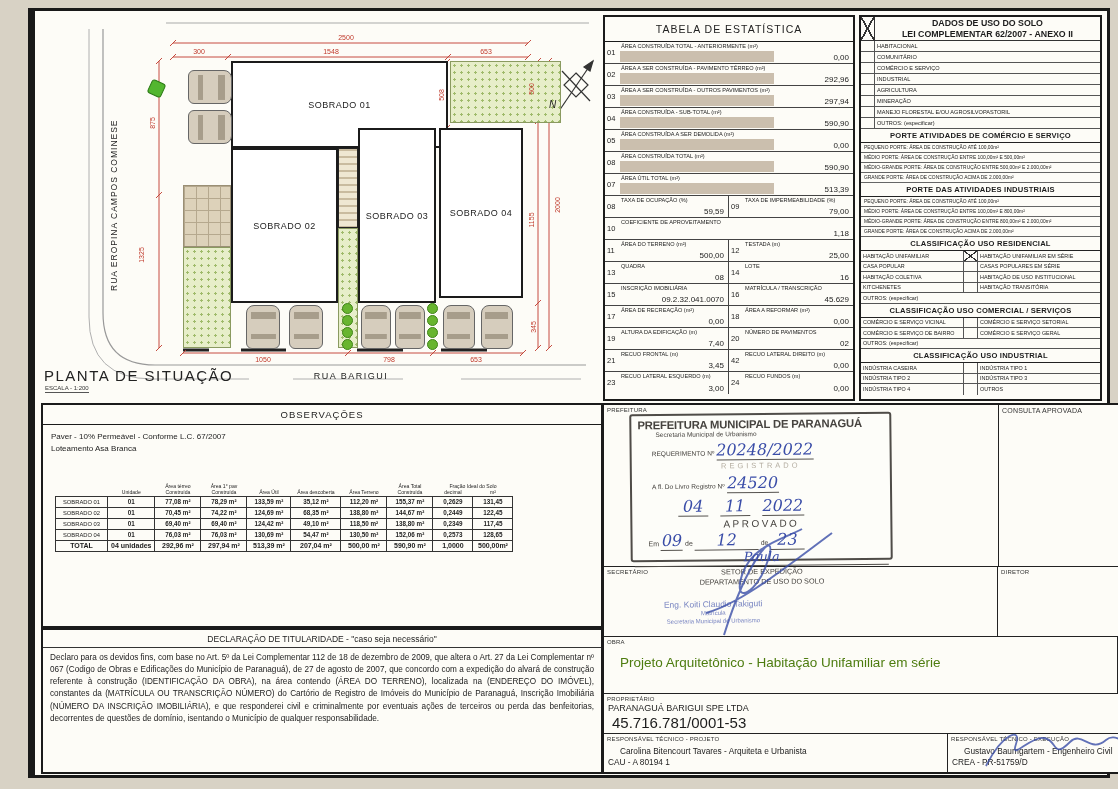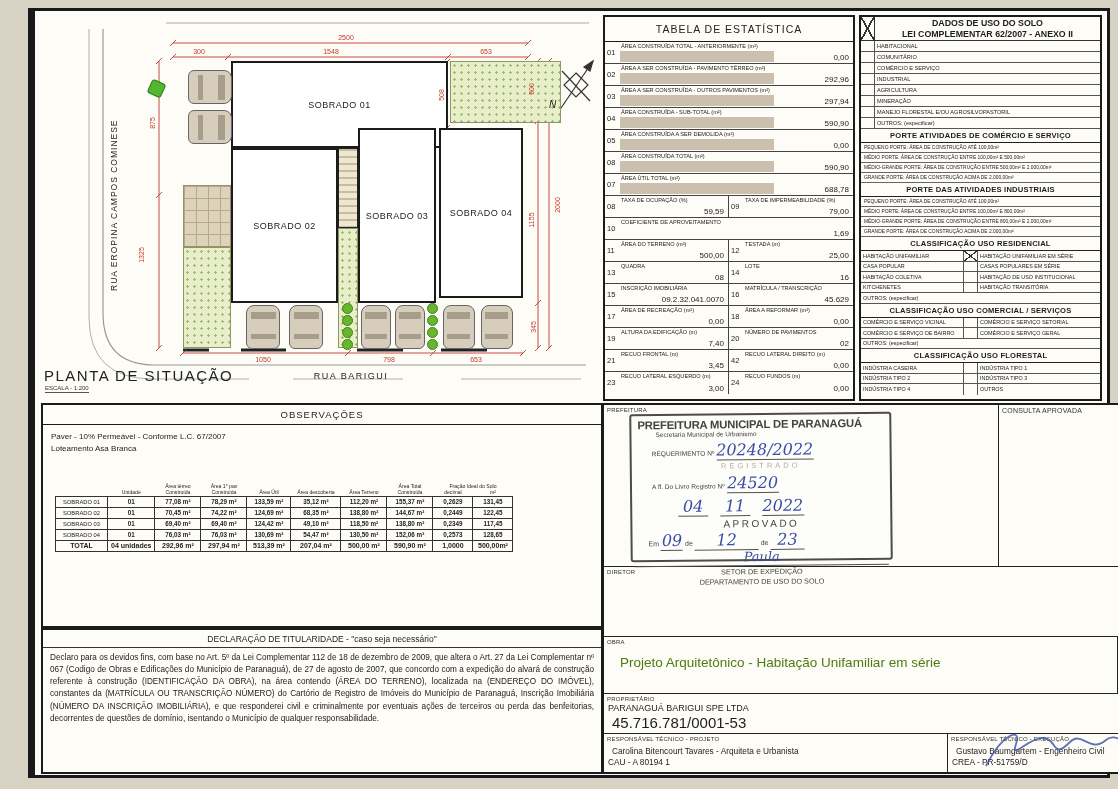--- a/index.html
+++ b/index.html
@@ -104,21 +104,21 @@
   .obra-val{font-size:13.5px;padding:10px 0 0 16px;color:#4d7c0f}
   .prancha{width:76px}
   .prancha-val{font-size:13px;text-align:left;padding-top:10px}
   .prop-row{height:40px;border-bottom:1.5px solid #222}
   .prop-name{font-size:9px;padding:1px 0 0 4px}
   .prop-doc{font-size:15px;padding:1px 0 0 8px}
   .resp-row{flex:1;display:flex}
   .resp-cell{position:relative}
   .resp-cell.p1{flex:1;border-right:1.5px solid #222}
   .resp-cell.p2{width:246px}
-  .resp-name{font-size:8.3px;padding:4px 0 0 8px}
+  .resp-name{font-size:8.3px;padding:4px 0 0 16px}
   .resp-reg{font-size:8.3px;padding:1px 0 0 4px}
 </style>
 </head>
 <body>
 
 <div class="sheet">
 
   <div id="plan">
     <svg width="562" height="386" viewBox="0 0 562 386">
 
@@ -253,39 +253,39 @@
     <div class="st-row">
         <span class="st-n">08</span>
         <div class="st-shade"></div>
         <span class="st-label">ÁREA CONSTRUÍDA TOTAL (m²)</span>
         <span class="st-val">590,90</span>
       </div>
     <div class="st-row">
         <span class="st-n">07</span>
         <div class="st-shade"></div>
         <span class="st-label">ÁREA ÚTIL TOTAL (m²)</span>
-        <span class="st-val">688,78</span>
+        <span class="st-val">513,39</span>
       </div>
 
     <div class="st-half">
       <div class="st-cell">
           <span class="st-n">08</span>
           <span class="st-label">TAXA DE OCUPAÇÃO (%)</span>
           <span class="st-val">59,59</span>
         </div>
       <div class="st-cell">
           <span class="st-n">09</span>
           <span class="st-label">TAXA DE IMPERMEABILIDADE (%)</span>
           <span class="st-val">79,00</span>
         </div>
     </div>
     <div class="st-row">
         <span class="st-n">10</span>
         <span class="st-label">COEFICIENTE DE APROVEITAMENTO</span>
-        <span class="st-val">1,69</span>
+        <span class="st-val">1,18</span>
       </div>
     <div class="st-half">
       <div class="st-cell">
           <span class="st-n">11</span>
           <span class="st-label">ÁREA DO TERRENO (m²)</span>
           <span class="st-val">500,00</span>
         </div>
       <div class="st-cell">
           <span class="st-n">12</span>
           <span class="st-label">TESTADA (m)</span>
@@ -452,21 +452,21 @@
         <span class="mid"></span>
         <span class="c2">COMÉRCIO E SERVIÇO SETORIAL</span>
     </div>
     <div class="lu-pair">
       <span class="c1">COMÉRCIO E SERVIÇO DE BAIRRO</span>
         <span class="mid"></span>
         <span class="c2">COMÉRCIO E SERVIÇO GERAL</span>
     </div>
     <div class="lu-full">OUTROS: (especificar)</div>
 
-    <div class="lu-head">CLASSIFICAÇÃO USO FLORESTAL</div>
+    <div class="lu-head">CLASSIFICAÇÃO USO INDUSTRIAL</div>
     <div class="lu-pair">
       <span class="c1">INDÚSTRIA CASEIRA</span>
         <span class="mid"></span>
         <span class="c2">INDÚSTRIA TIPO 1</span>
     </div>
     <div class="lu-pair">
       <span class="c1">INDÚSTRIA TIPO 2</span>
         <span class="mid"></span>
         <span class="c2">INDÚSTRIA TIPO 3</span>
     </div>
@@ -609,20 +609,31 @@
             <div>DEPARTAMENTO DE USO DO SOLO</div>
           </div>
         </div>
       </div>
       <div class="consulta">
         <div class="lblsm" style="font-size:7px">CONSULTA  APROVADA</div>
       </div>
     </div>
 
     <div class="off-row">
+      <div class="secretario">
+        <div class="lblsm">SECRETÁRIO</div>
+        <div class="koiti">
+          <div>Eng. Koiti Claudio Takiguti</div>
+          <div class="s1">Matrícula</div>
+          <div class="s1">Secretaria Municipal de Urbanismo</div>
+        </div>
+        <svg class="sig-svg" style="left:90px;top:-52px" width="150" height="130" viewBox="0 0 150 130">
+          <path d="M30 120 C 55 40, 85 10, 74 45 C 64 78, 38 92, 48 60 C 58 30, 90 24, 108 14 M 12 98 C 48 88, 92 52, 138 18" stroke="#3a4da8" stroke-width="2" fill="none" opacity=".8"></path>
+        </svg>
+      </div>
       <div class="diretor">
         <div class="lblsm">DIRETOR</div>
       </div>
     </div>
 
     <div class="obra-row">
       <div class="obra-main">
         <div class="lblsm">OBRA</div>
         <div class="obra-val">Projeto Arquitetônico -  Habitação Unifamiliar em série</div>
       </div>

